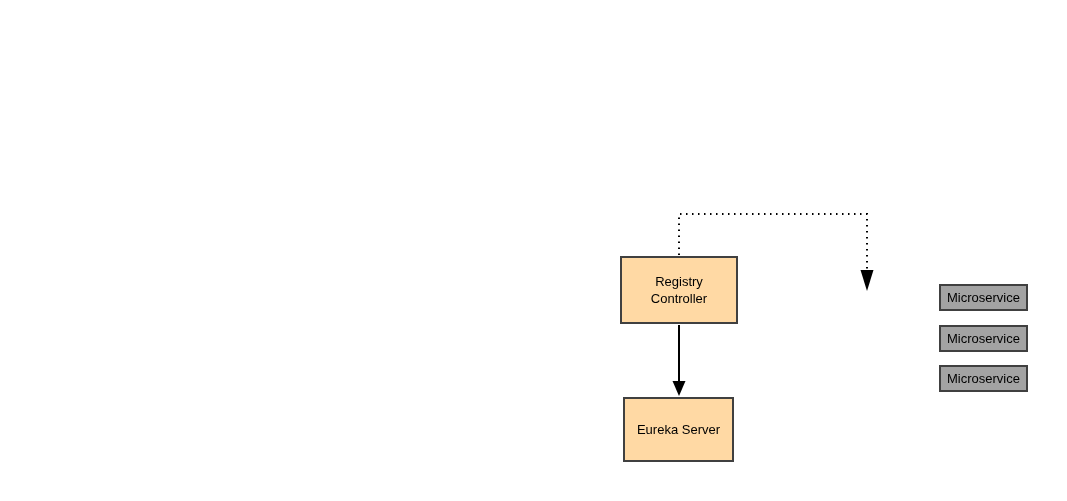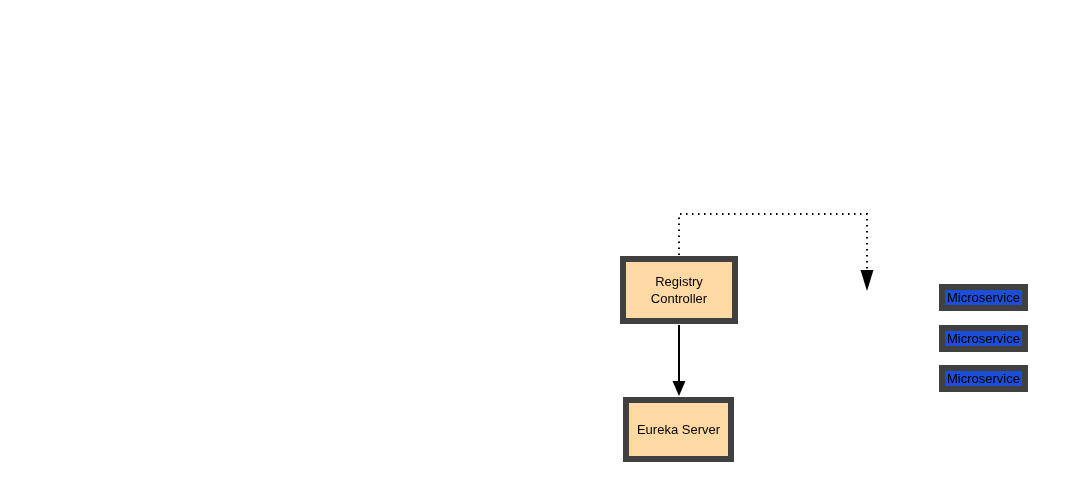--- a/index.html
+++ b/index.html
@@ -26,21 +26,21 @@
   }
   .node {
     position: absolute;
     box-sizing: border-box;
     display: flex;
     align-items: center;
     justify-content: center;
     text-align: center;
   }
   .rect-node {
-    border: 6px solid #404040;
+    border: 2px solid #404040;
     align-items: center;
   }
   .node-registry {
     left: 620px; top: 256px;
     width: 118px; height: 68px;
     background: #FFD9A4;
   }
   .node-eureka {
     left: 623px; top: 397px;
     width: 111px; height: 65px;
@@ -52,21 +52,21 @@
     background: transparent;
   }
   .node-cloud svg {
     position: absolute;
     left: 0; top: 0;
     width: 136px; height: 100px;
     overflow: visible;
   }
   .node-ms {
     width: 89px; height: 27px;
-    background: #1d4ed8;
+    background: #a3a3a3;
     left: 939px;
   }
   .node-ms-1 { top: 284px; }
   .node-ms-2 { top: 325px; }
   .node-ms-3 { top: 365px; }
   .node-label {
     position: relative;
     font-size: 13px;
     line-height: 17px;
     white-space: pre-line;

